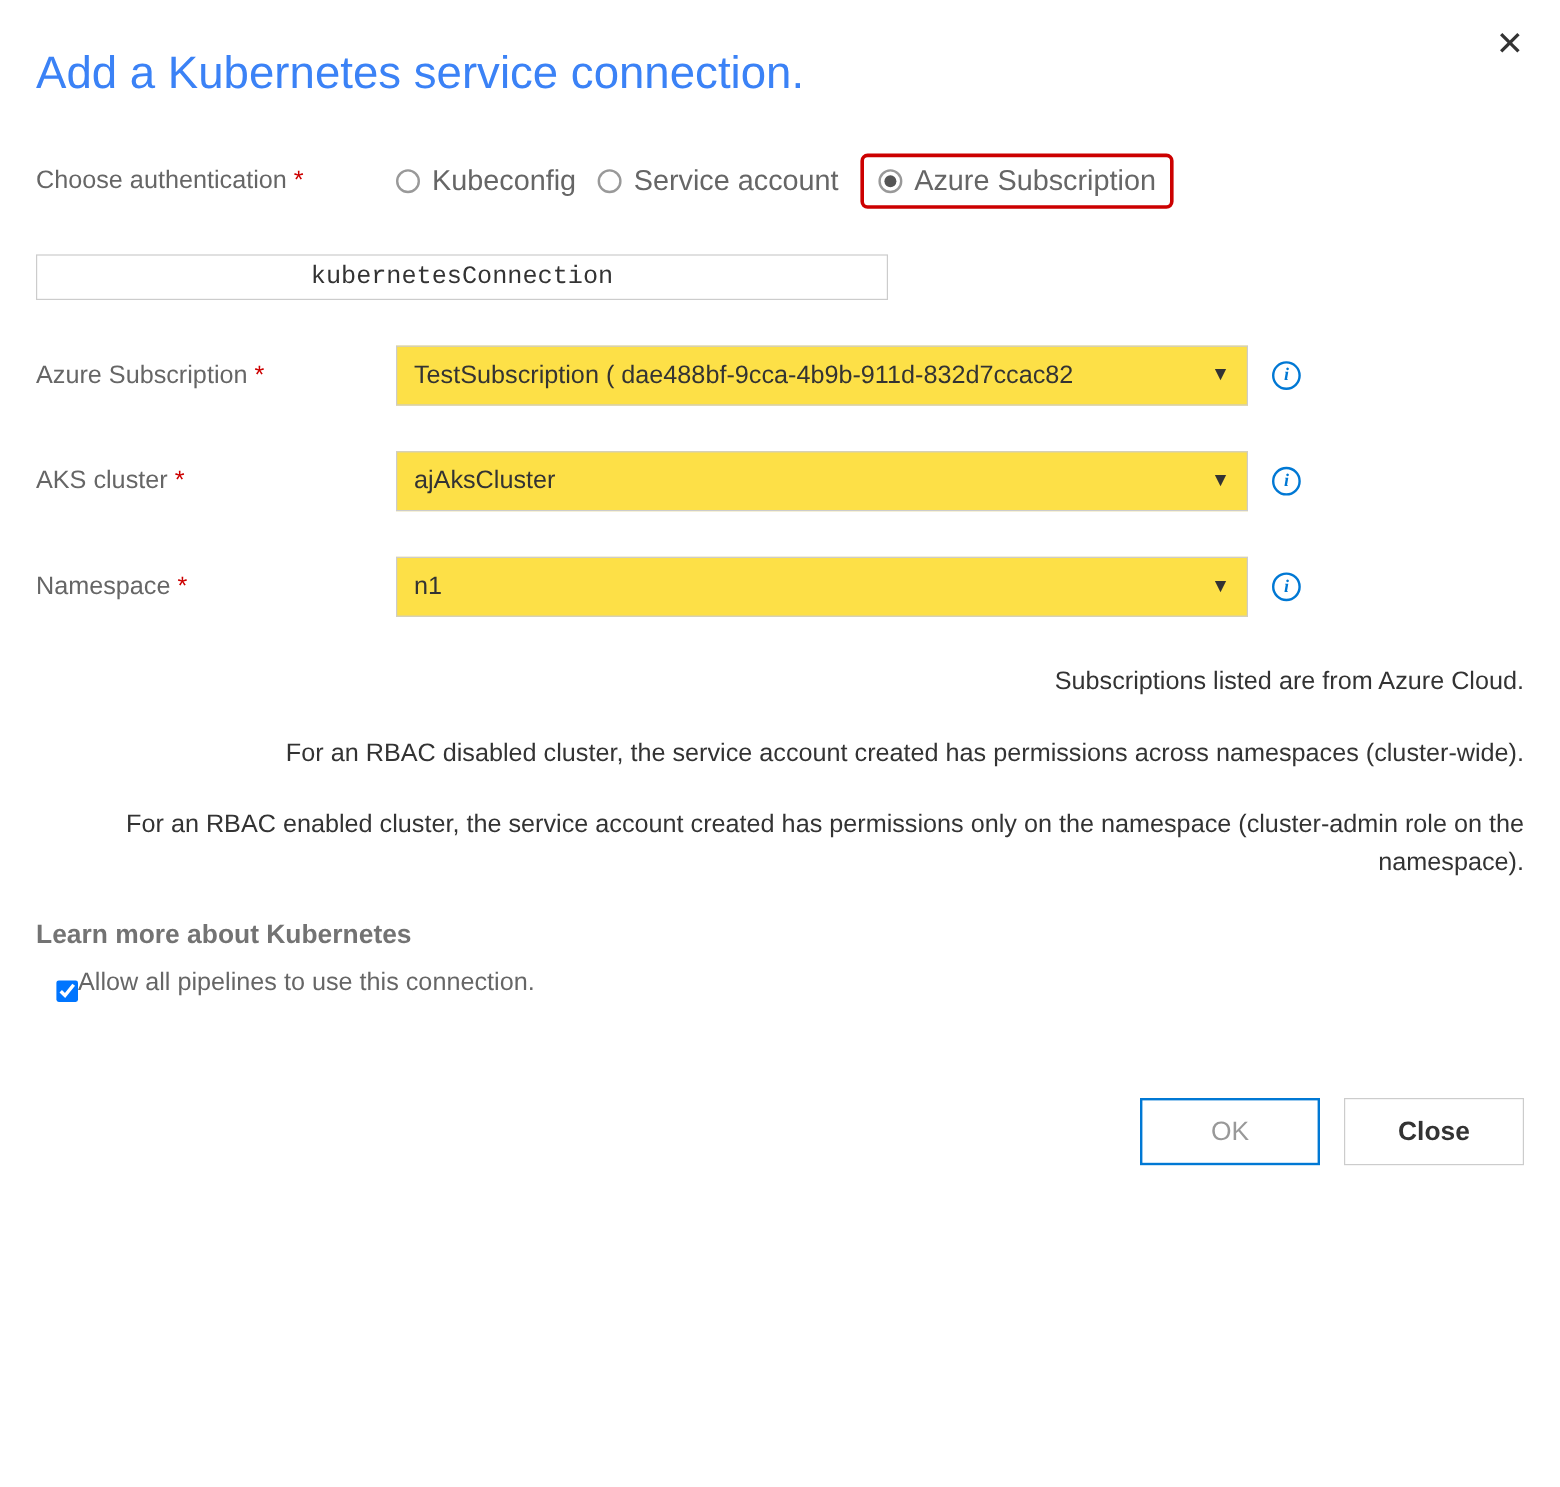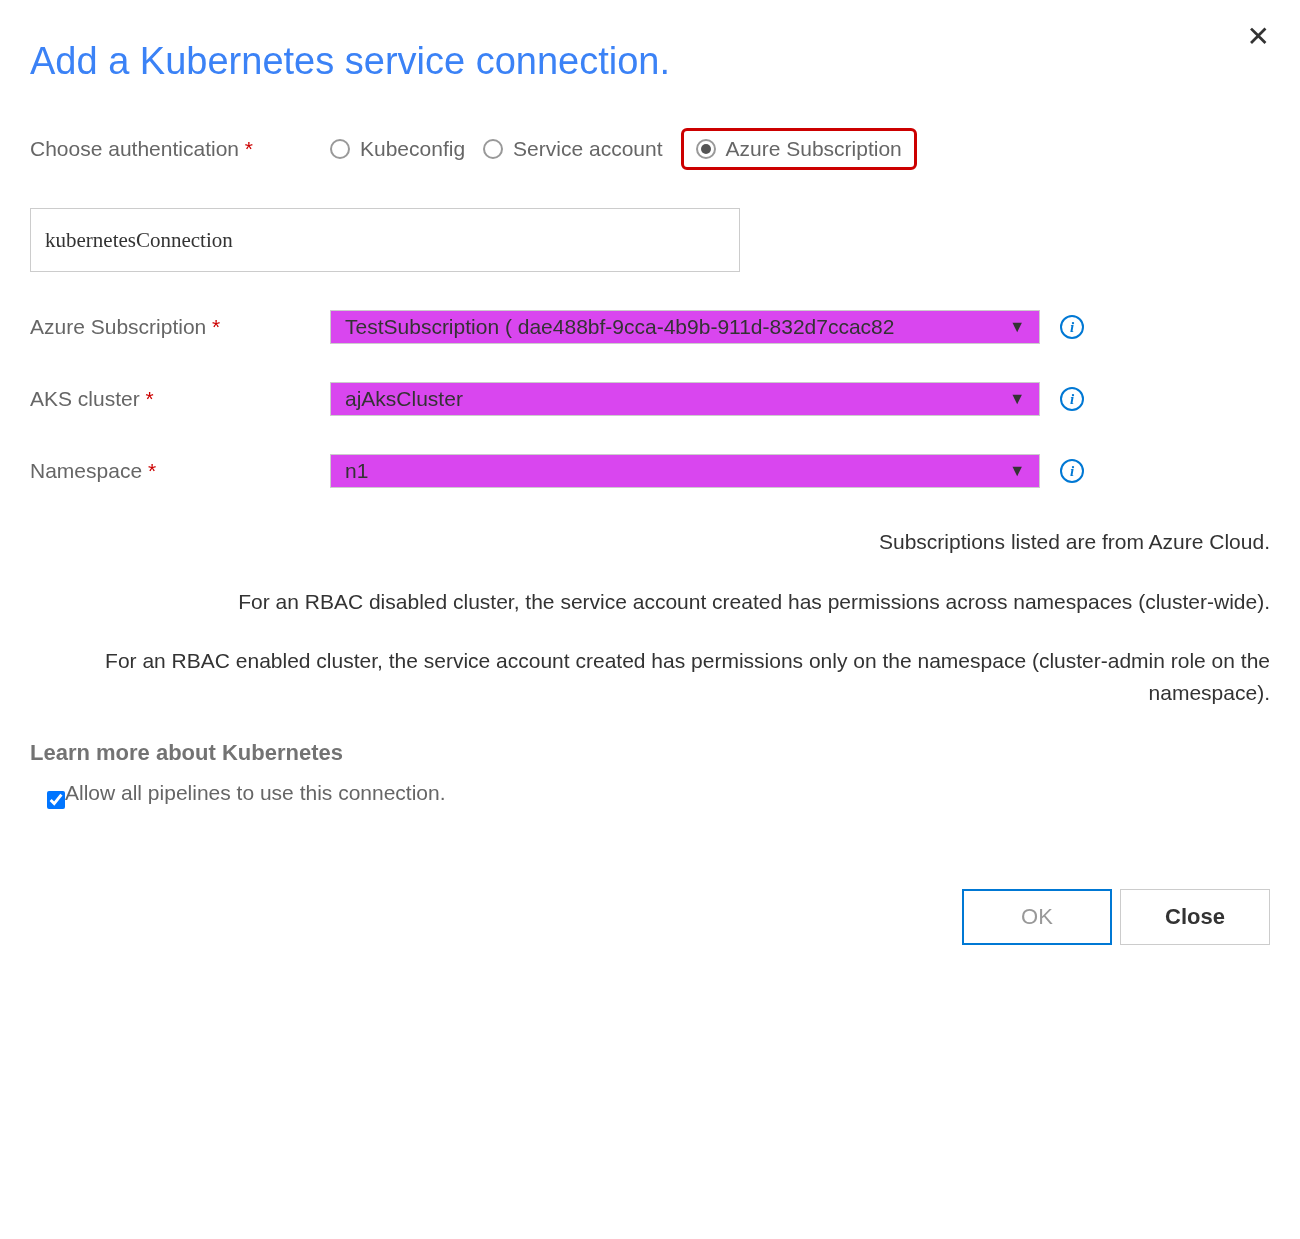--- a/index.html
+++ b/index.html
@@ -52,21 +52,21 @@
     }
     .radio-group {
       display: flex;
       align-items: center;
       gap: 18px;
     }
     .radio-option {
       display: flex;
       align-items: center;
       gap: 10px;
-      font-size: 21px;
+      font-size: 24px;
       color: #666666;
       cursor: pointer;
     }
     .radio-circle {
       width: 20px;
       height: 20px;
       border: 2px solid #999;
       border-radius: 50%;
       display: inline-flex;
       align-items: center;
@@ -81,39 +81,40 @@
       border-radius: 50%;
       display: block;
     }
     .highlight-box {
       border: 3px solid #cc0000;
       border-radius: 6px;
       padding: 6px 12px;
     }
     .text-input {
       width: 710px;
-      height: 64px;
+      height: 38px;
       border: 1px solid #cccccc;
       padding: 0 14px;
       font-size: 21px;
       color: #333;
-      font-family: Liberation Serif, serif;
+      font-family: Liberation Mono, monospace;
+      text-align: center;
     }
     .dropdown {
       width: 710px;
-      height: 34px;
+      height: 50px;
       border: 1px solid #cccccc;
       padding: 0 14px;
       font-size: 21px;
       color: #333;
       display: flex;
       align-items: center;
       justify-content: space-between;
       cursor: pointer;
-      background: #d946ef;
+      background: #fde047;
     }
     .dropdown-value {
       white-space: nowrap;
       overflow: hidden;
       text-overflow: clip;
       flex: 1;
     }
     .chevron {
       font-size: 16px;
       color: #333;
@@ -161,21 +162,21 @@
       padding-left: 17px;
     }
     .checkbox-row input[type="checkbox"] {
       width: 18px;
       height: 18px;
       cursor: pointer;
     }
     .button-row {
       display: flex;
       justify-content: flex-end;
-      gap: 8px;
+      gap: 20px;
       margin-top: 80px;
     }
     .btn {
       min-width: 150px;
       height: 56px;
       border: 1px solid #cccccc;
       background: #fff;
       font-size: 22px;
       font-family: inherit;
       cursor: pointer;

